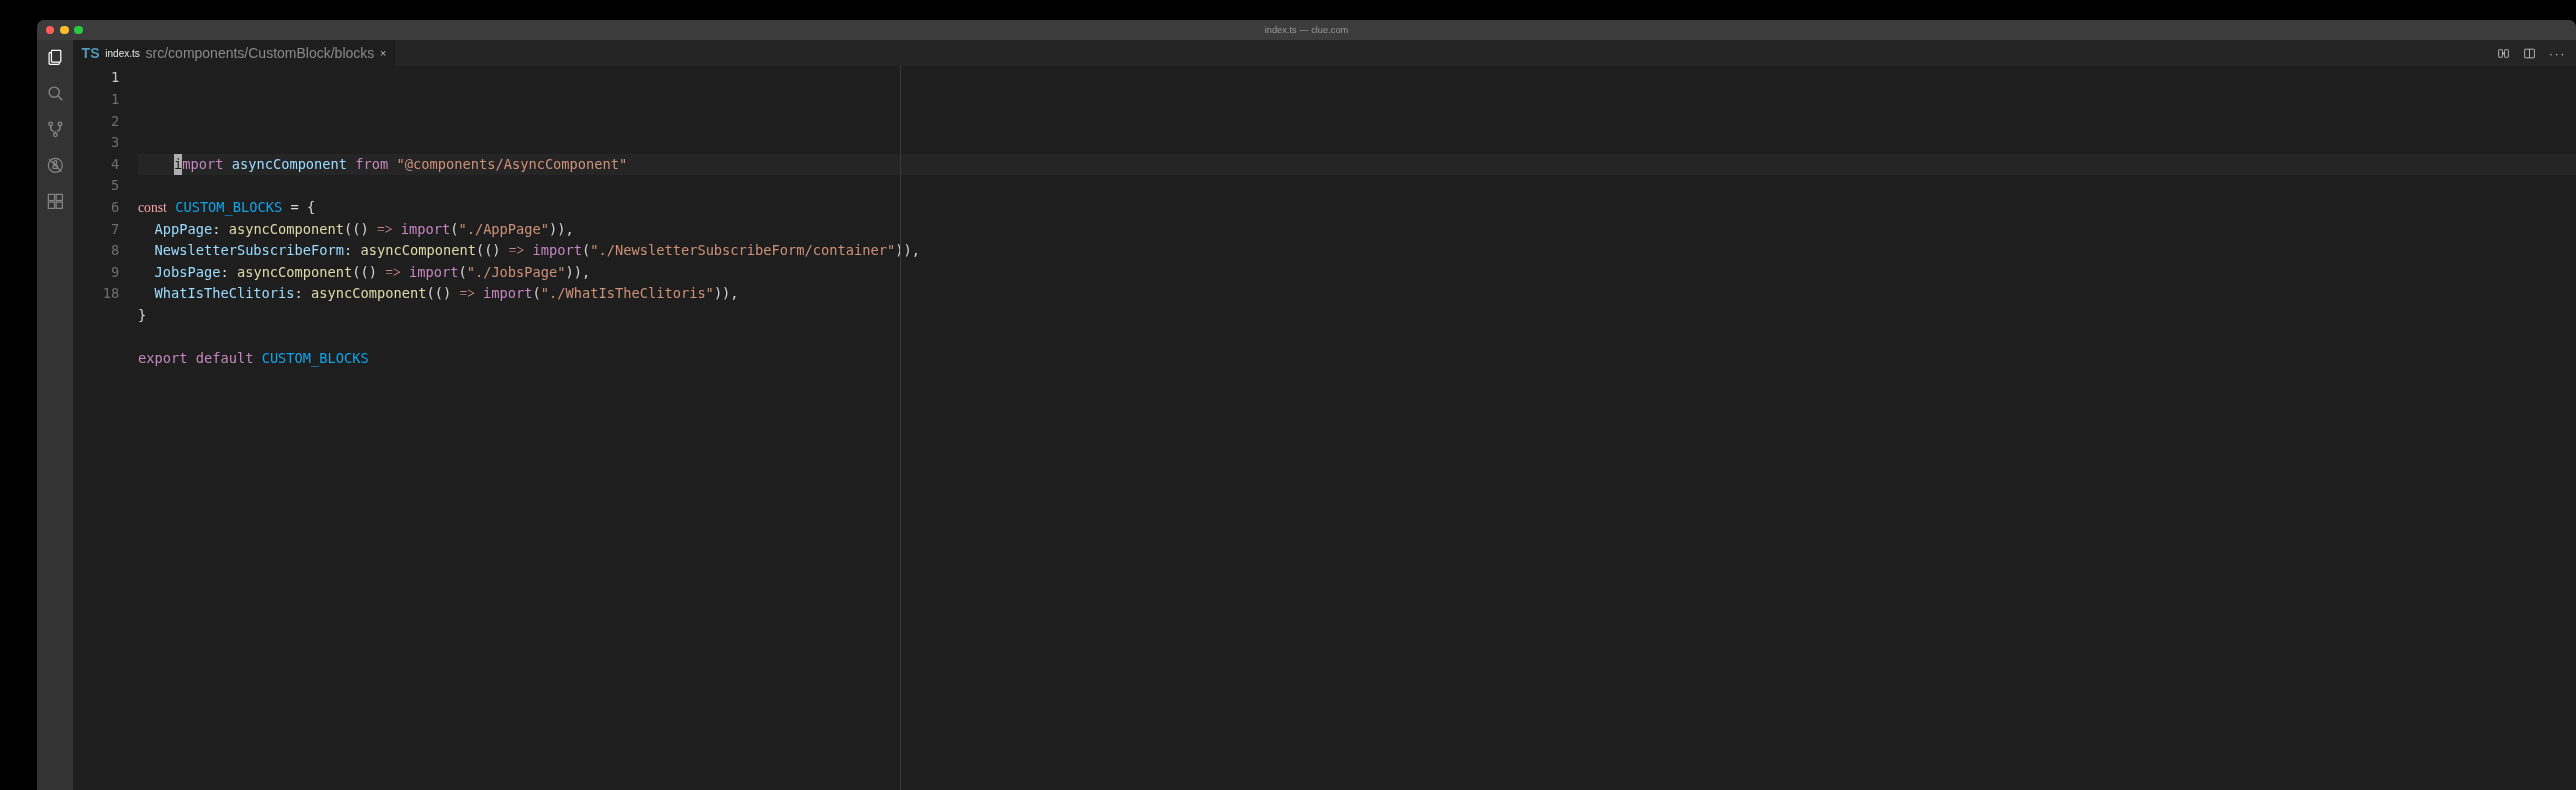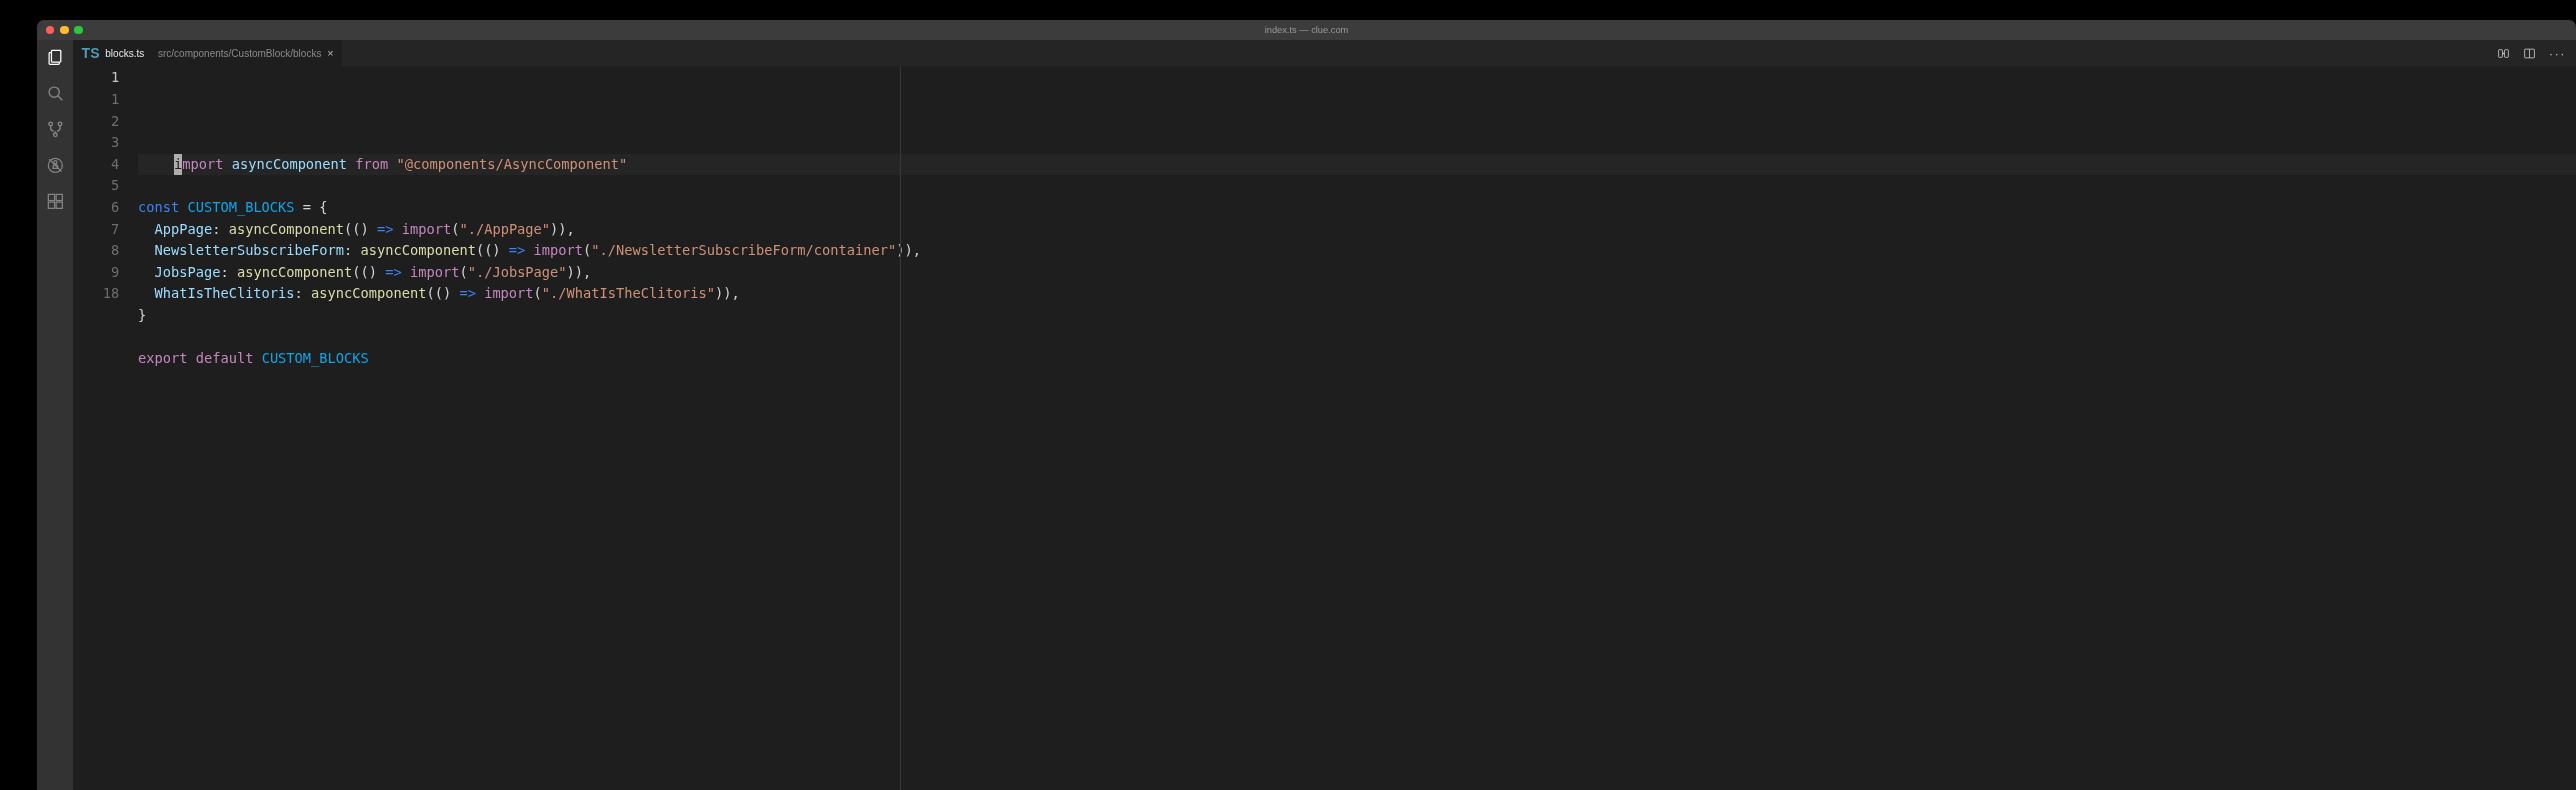--- a/index.html
+++ b/index.html
@@ -92,21 +92,21 @@
     gap: 5.8px;
     border-right: 0.7px solid #252526;
     cursor: pointer;
   }
   .tab .ts-badge {
     color: #519aba;
     font-weight: 700;
     font-size: 14px;
   }
   .tab .tab-filename { color: #e8e8e8; }
-  .tab .tab-path { color: #8a8a8a; font-size: 10px; margin-left: 8px; }
+  .tab .tab-path { color: #8a8a8a; font-size: 14px; }
   .tab .tab-close { color: #bbb; font-size: 10.8px; cursor: pointer; }
   .tabbar-spacer { flex: 1; }
   .tabbar-actions {
     display: flex;
     align-items: center;
     gap: 13px;
     padding: 0 10px;
     color: #c5c5c5;
   }
   .tabbar-actions svg { width: 13px; height: 13px; cursor: pointer; }
@@ -160,21 +160,21 @@
     height: 21.6px;
     pointer-events: none;
   }
   
   .tok-kw    { color: #c586c0; }
   .tok-fn    { color: #dcdcaa; }
   .tok-var   { color: #9cdcfe; }
   .tok-const { color: #0ea5e9; }
   .tok-str   { color: #ce9178; }
   .tok-punc  { color: #d4d4d4; }
-  .tok-op    { color: #3b82f6; }
+  .tok-op    { color: #fca5a5; font-family: Liberation Serif, serif; }
 </style>
 </head>
 <body>
 
 <div class="window">
 
   <div class="titlebar">
     <div class="traffic-lights">
       <div class="tl close"></div>
       <div class="tl min"></div>
@@ -222,21 +222,21 @@
           <rect x="13" y="3" width="8" height="8"></rect>
         </svg>
       </div>
     </div>
 
     <div class="main">
 
       <div class="tabbar">
         <div class="tab">
           <span class="ts-badge">TS</span>
-          <span class="tab-filename">blocks.ts</span>
+          <span class="tab-filename">index.ts</span>
           <span class="tab-path">src/components/CustomBlock/blocks</span>
           <span class="tab-close">×</span>
         </div>
         <div class="tabbar-spacer"></div>
         <div class="tabbar-actions">
           <svg viewBox="0 0 24 24" fill="none" stroke="currentColor" stroke-width="1.6">
             <rect x="3" y="5" width="7" height="14" rx="1"></rect>
             <rect x="14" y="5" width="7" height="14" rx="1"></rect>
             <circle cx="12" cy="12" r="1" fill="currentColor"></circle>
           </svg>

